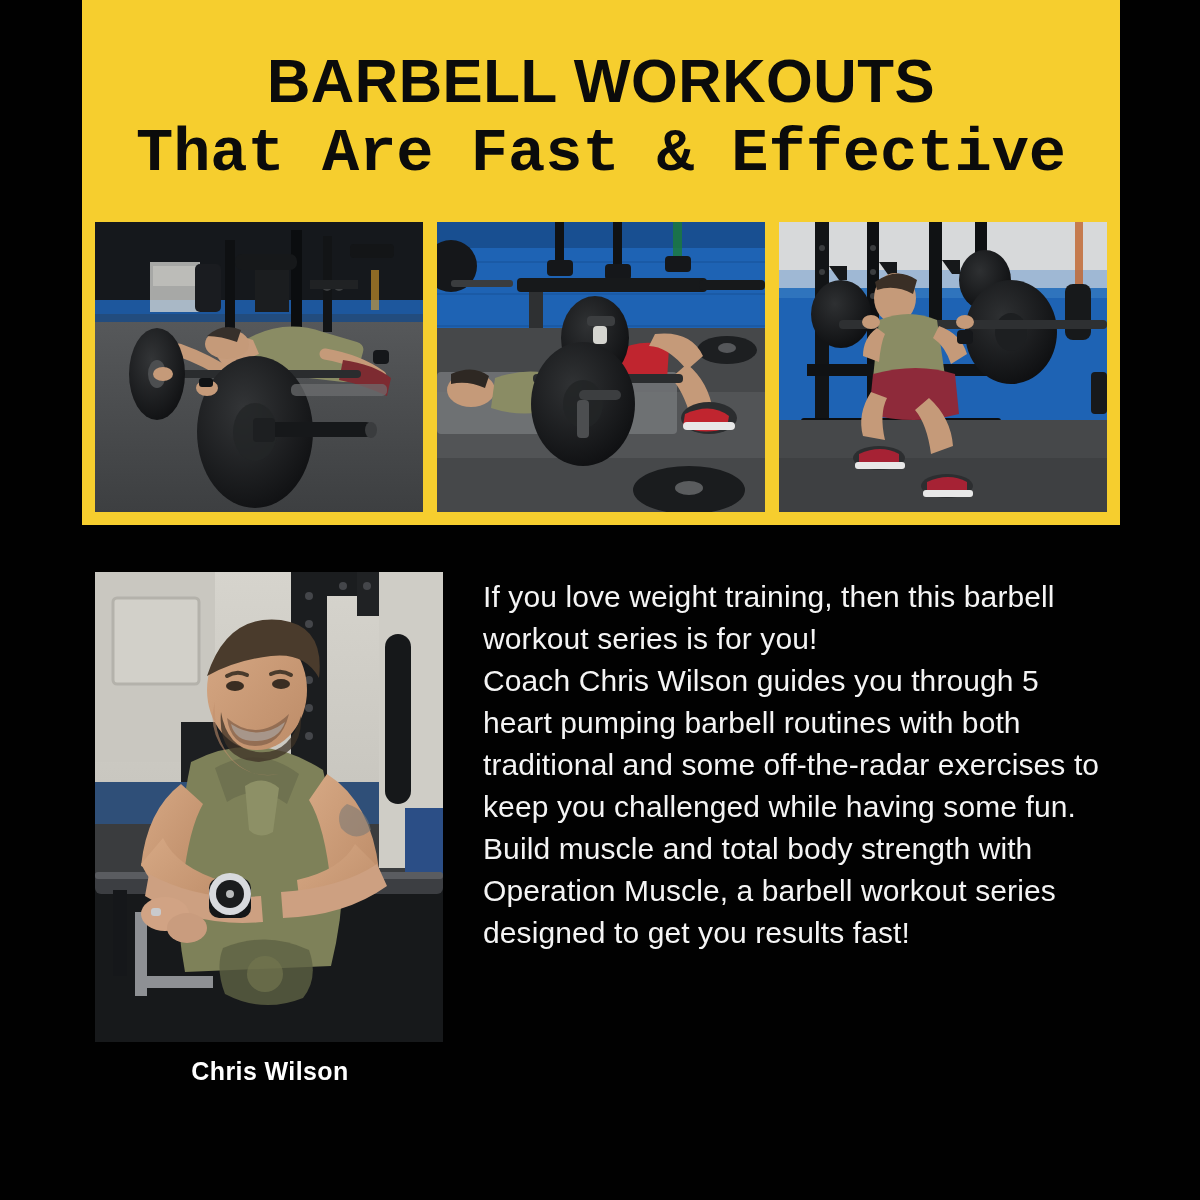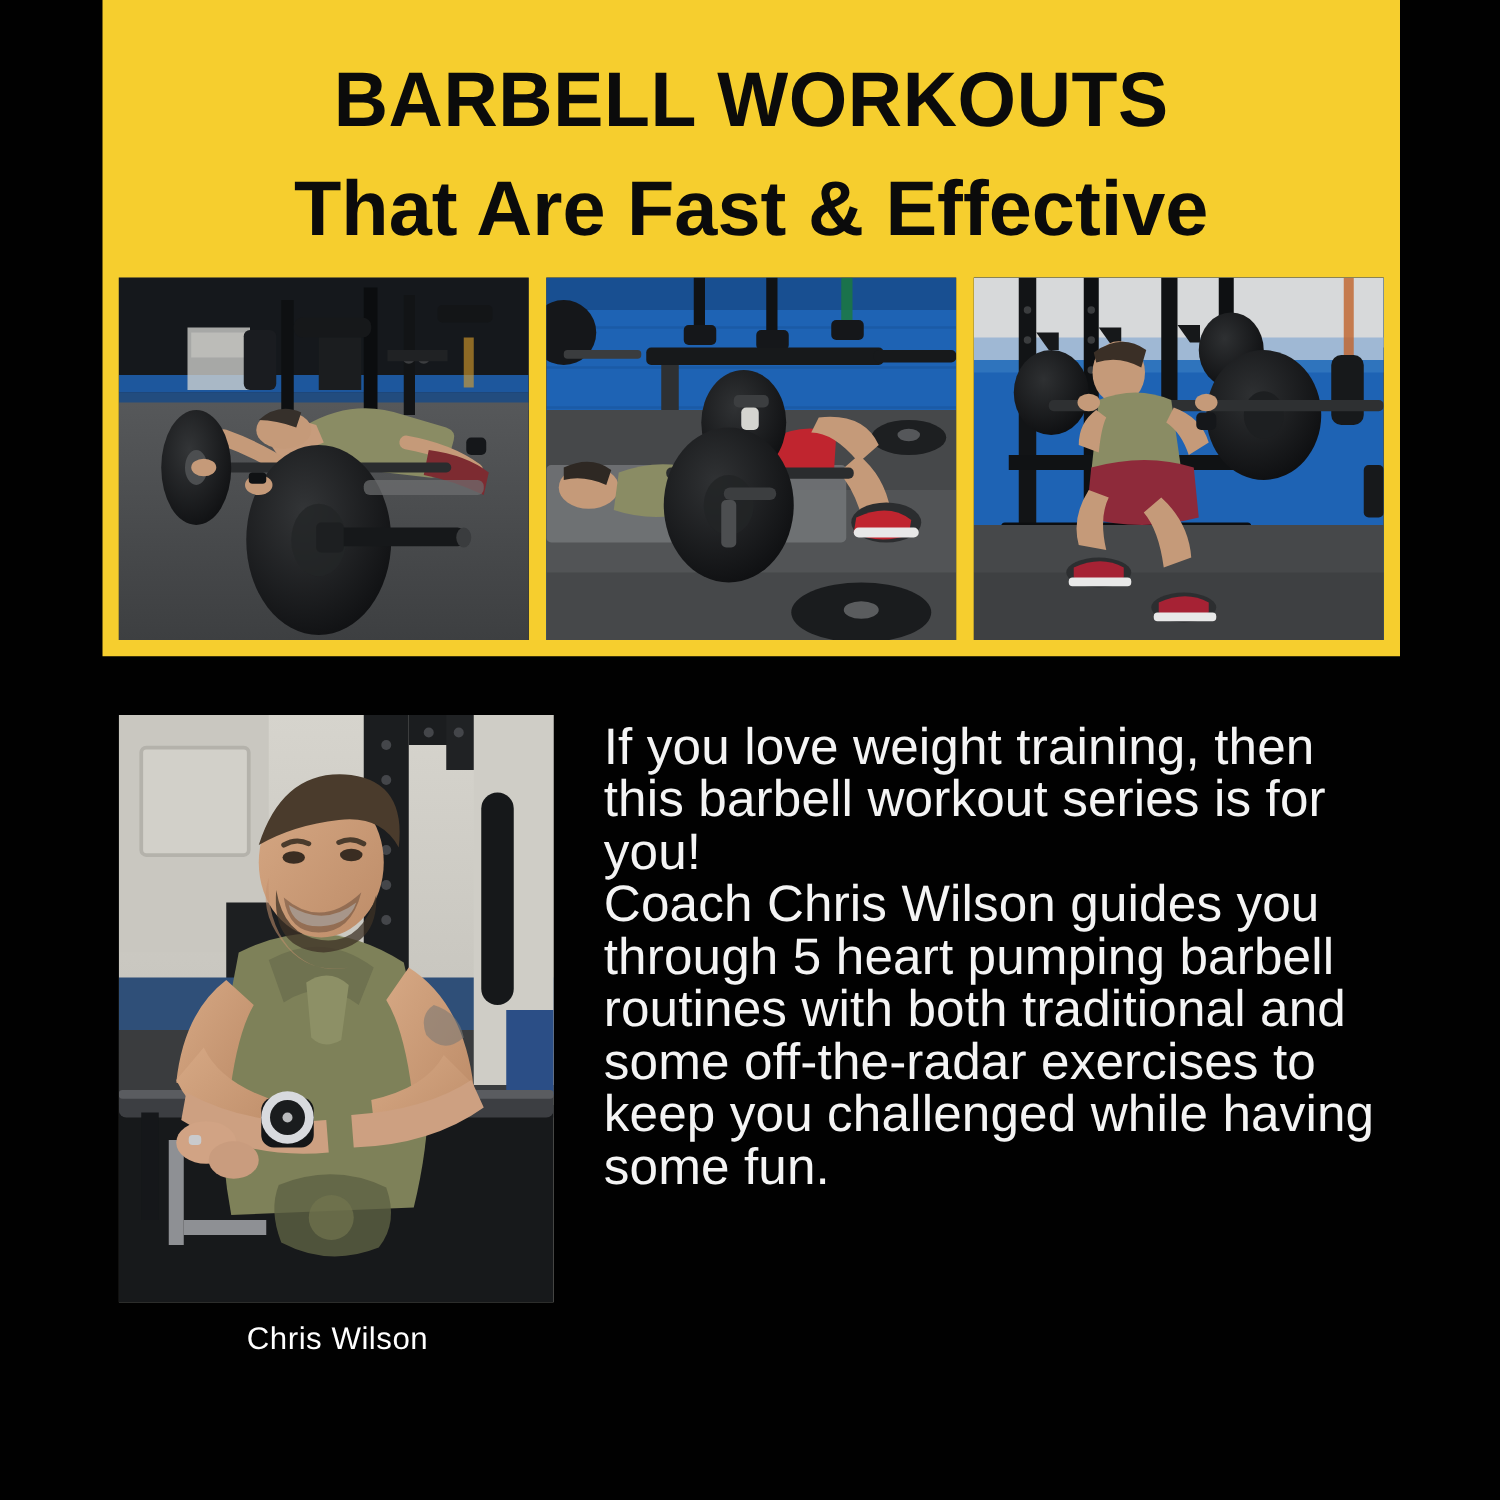--- a/index.html
+++ b/index.html
@@ -45,22 +45,22 @@
     letter-spacing: 0.5px;
     font-family: "Liberation Sans", sans-serif;
     transform: scaleX(0.97);
   }
   .hero-line2 {
     display: block;
     font-size: 62px;
     line-height: 72px;
     font-weight: 900;
     letter-spacing: 0px;
-    font-family: Liberation Sans, sans-serif;
-    margin-top: 18px;
+    font-family: Liberation Mono, monospace;
+    margin-top: 4px;
     transform: scaleX(1.0);
   }
 
   
   .photo-strip {
     position: absolute;
     left: 13px;
     top: 222px;
     width: 1012px;
     height: 290px;
@@ -93,38 +93,38 @@
     left: 60px;
     top: 1055px;
     width: 420px;
     text-align: center;
     color: #FFFFFF;
   }
   .caption-name {
     display: block;
     font-size: 25px;
     line-height: 32px;
-    font-weight: normal;
+    font-weight: bold;
     letter-spacing: 0.4px;
   }
   .caption-cert {
     display: block;
     font-size: 25px;
     line-height: 36px;
     font-weight: normal;
     letter-spacing: 0.2px;
   }
 
   .body-copy {
     position: absolute;
     left: 483px;
     top: 576px;
     width: 625px;
     color: #F4F4F4;
-    font-size: 41px;
+    font-size: 30px;
     line-height: 42px;
     letter-spacing: 0.1px;
   }
   .body-copy p { margin: 0; }
   .body-copy p + p { }
 </style>
 </head>
 <body>
 
 <div id="poster">
@@ -408,15 +408,16 @@
     </svg>
   </div>
 
   <div class="caption">
     <span class="caption-name">Chris Wilson</span>
   </div>
 
   <div class="body-copy">
     <p>If you love weight training, then this barbell workout series is for you!</p>
     <p>Coach Chris Wilson guides you through 5 heart pumping barbell routines with both traditional and some off-the-radar exercises to keep you challenged while having some fun.</p>
+    <p>Build muscle and total body strength with Operation Muscle, a barbell workout series designed to get you results fast!</p>
   </div>
 
 </div>
 
 </body></html>

